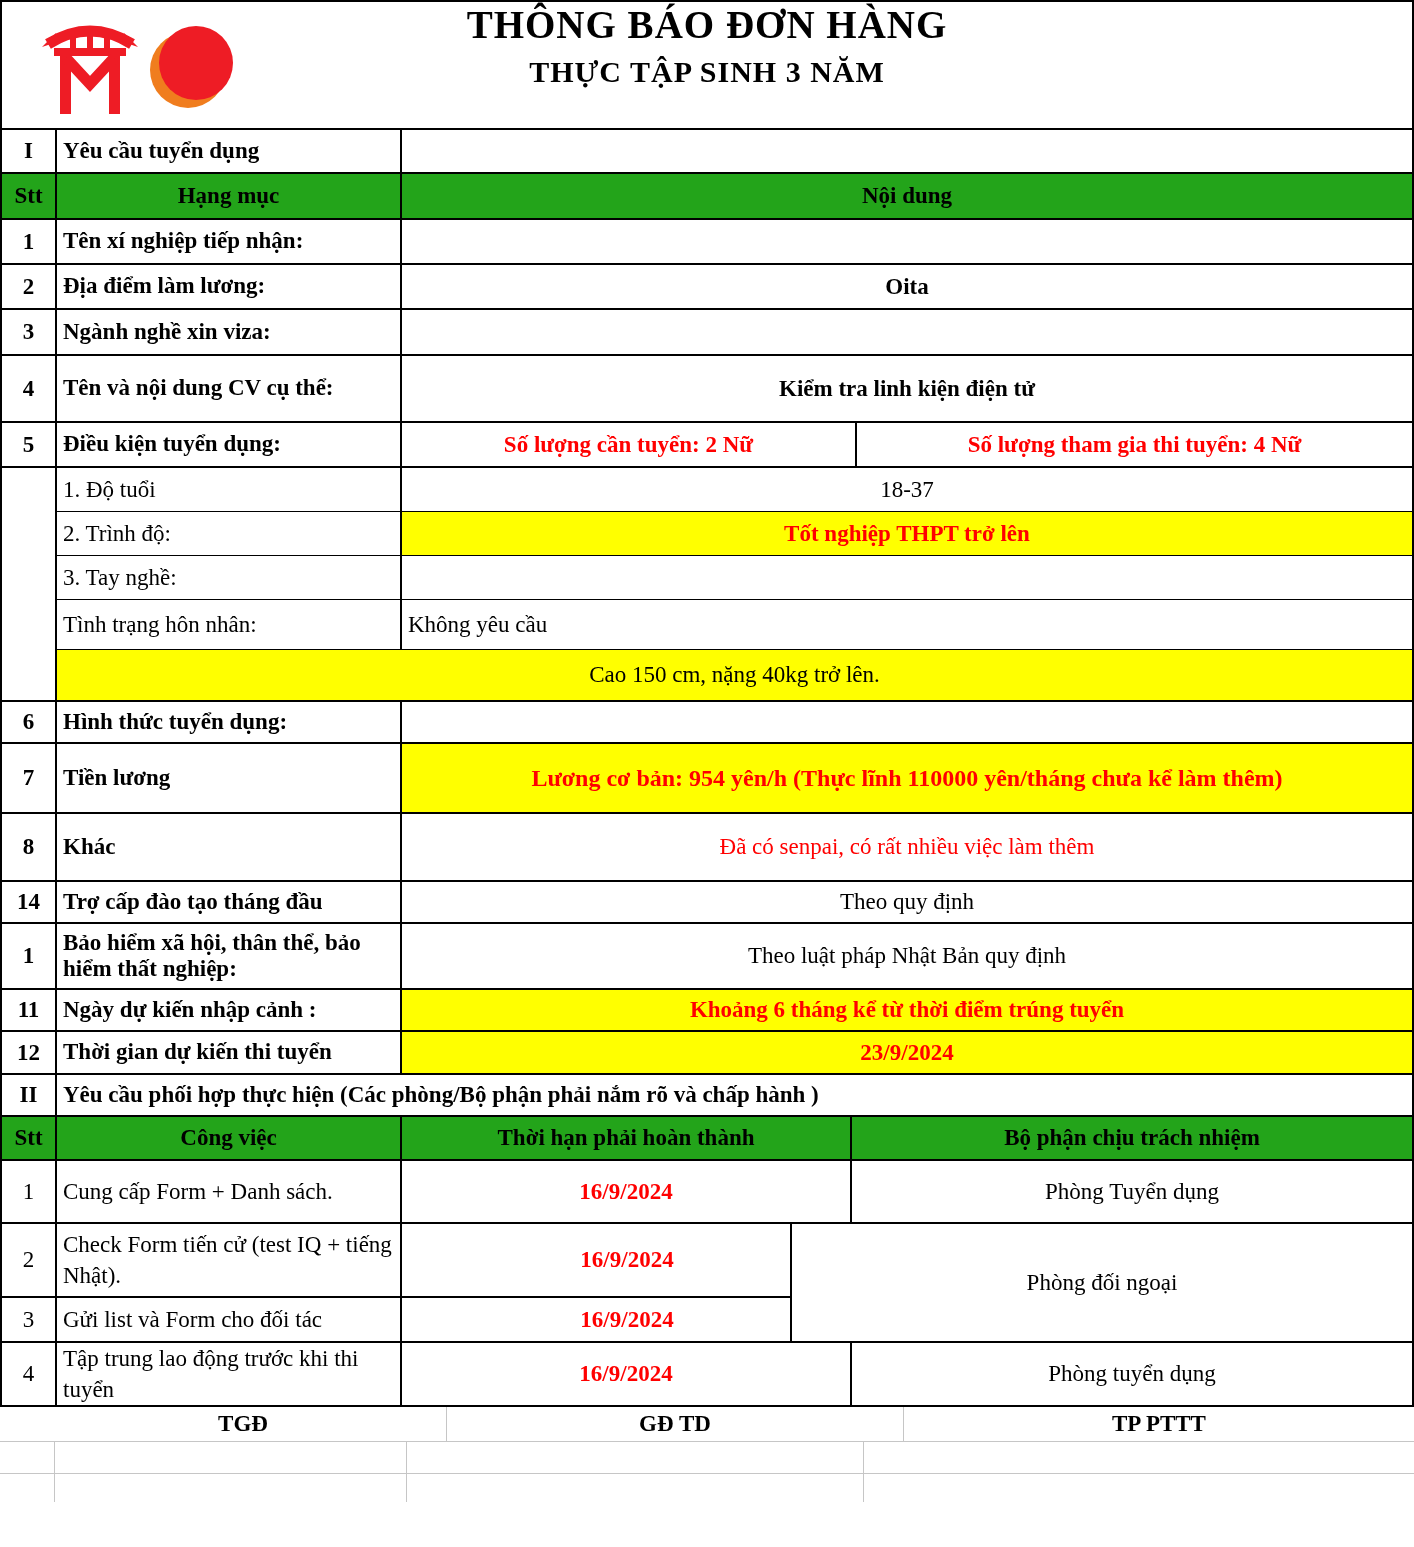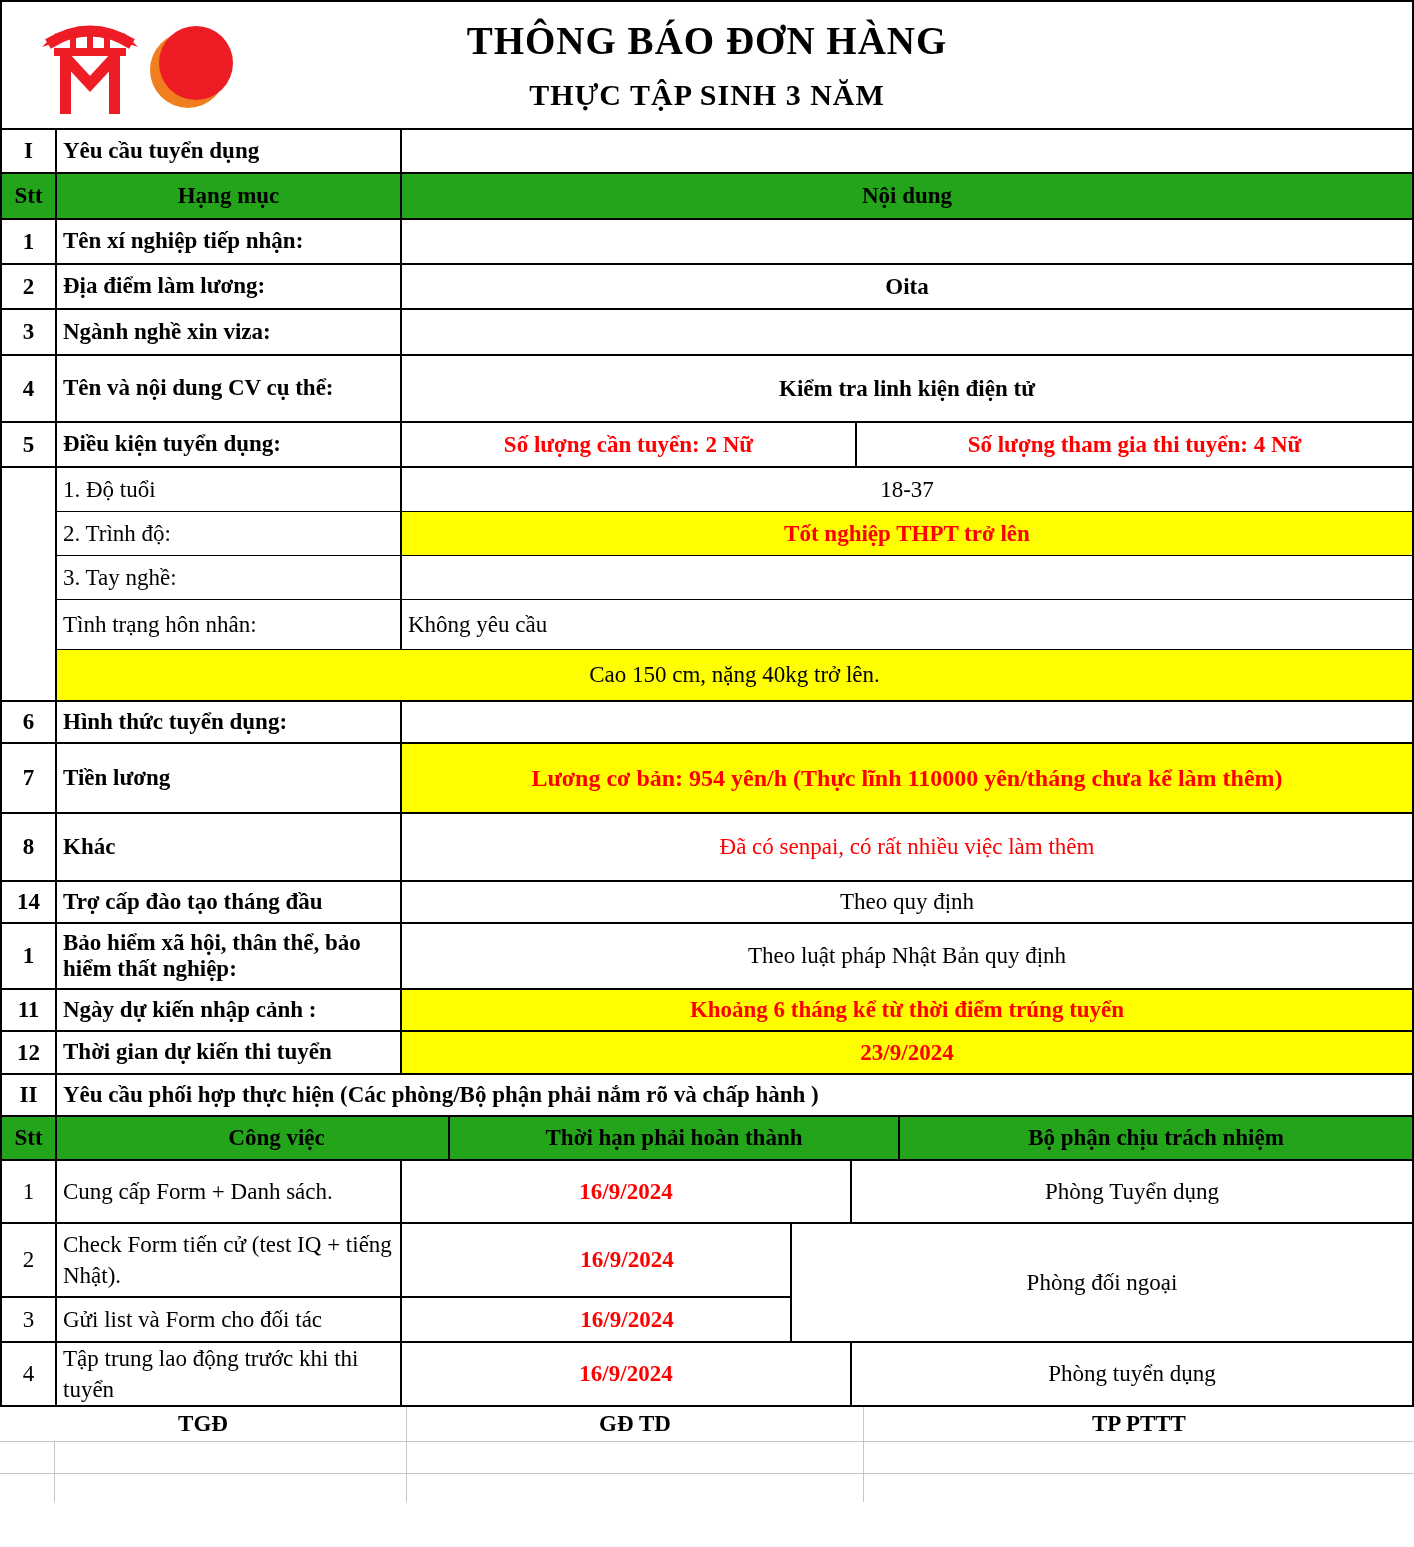--- a/index.html
+++ b/index.html
@@ -26,21 +26,21 @@
   .red{color:var(--red);}
   .yellow{background:var(--yellow);}
   
   .stt{width:55px;border-right:2px solid #000;justify-content:center;font-weight:bold;flex:none;}
   .lbl{width:345px;border-right:2px solid #000;font-weight:bold;line-height:1.15;flex:none;}
   .val{flex:1;}
   .val-left{width:455px;border-right:2px solid #000;flex:none;}
   
   .title-block{position:relative;height:128px;border-bottom:2px solid #000;}
   .logo{position:absolute;left:33px;top:12px;width:210px;height:106px;}
-  .titles{height:100%;display:flex;flex-direction:column;align-items:center;justify-content:center;gap:15px;}
+  .titles{height:100%;display:flex;flex-direction:column;align-items:center;gap:8px;}
   .t1{font-size:39px;font-weight:bold;letter-spacing:1px;}
   .t2{font-size:30px;font-weight:bold;letter-spacing:1px;}
   
   .green{background:var(--green);}
   .green .c{font-weight:bold;}
   
   .subblock{display:flex;border-bottom:2px solid #000;}
   .sub-stt{width:55px;border-right:2px solid #000;flex:none;}
   .subrows{flex:1;display:flex;flex-direction:column;}
   .subrow{display:flex;border-bottom:1px solid #000;}
@@ -57,21 +57,21 @@
   .dept{flex:1;justify-content:center;text-align:center;}
   .mergeblock{display:flex;border-bottom:2px solid #000;}
   .mleft{width:790px;border-right:2px solid #000;display:flex;flex-direction:column;flex:none;}
   .mrow{display:flex;border-bottom:2px solid #000;}
   .mrow:last-child{border-bottom:none;}
   .mrow .deadline{border-right:none;}
   .mright{flex:1;display:flex;align-items:center;justify-content:center;text-align:center;}
   
   .sig-row{display:flex;height:35px;border-bottom:1px solid var(--gray-border);}
   .sig{display:flex;align-items:center;justify-content:center;font-weight:bold;}
-  .sig1{width:407px;border-right:1px solid var(--gray-border);}
+  .sig1{width:407px;border-right:1px solid var(--gray-border);margin-left:40px;}
   .sig2{width:457px;border-right:1px solid var(--gray-border);}
   .sig3{flex:1;}
   .empty-row{display:flex;height:32px;border-bottom:1px solid var(--gray-border);}
   .empty-row:last-child{border-bottom:none;height:28px;}
   .e1{width:55px;border-right:1px solid var(--gray-border);}
   .e2{width:352px;border-right:1px solid var(--gray-border);}
   .e3{width:457px;border-right:1px solid var(--gray-border);}
   .e4{flex:1;}
 </style>
 </head>
@@ -219,21 +219,21 @@
       <div class="c val center bold red yellow">23/9/2024</div>
     </div>
 
     <div class="row h42">
       <div class="c stt">II</div>
       <div class="c val bold">Yêu cầu phối hợp thực hiện (Các phòng/Bộ phận phải nắm rõ và chấp hành )</div>
     </div>
 
     <div class="row green h44">
       <div class="c stt2 bold">Stt</div>
-      <div class="c task center" style="justify-content:center;margin-left:48px;">Công việc</div>
+      <div class="c task center" style="justify-content:center;">Công việc</div>
       <div class="c deadline" style="color:#000;">Thời hạn phải hoàn thành</div>
       <div class="c dept bold">Bộ phận chịu trách nhiệm</div>
     </div>
 
     <div class="row h63">
       <div class="c stt2">1</div>
       <div class="c task">Cung cấp Form + Danh sách.</div>
       <div class="c deadline">16/9/2024</div>
       <div class="c dept">Phòng Tuyển dụng</div>
     </div>

